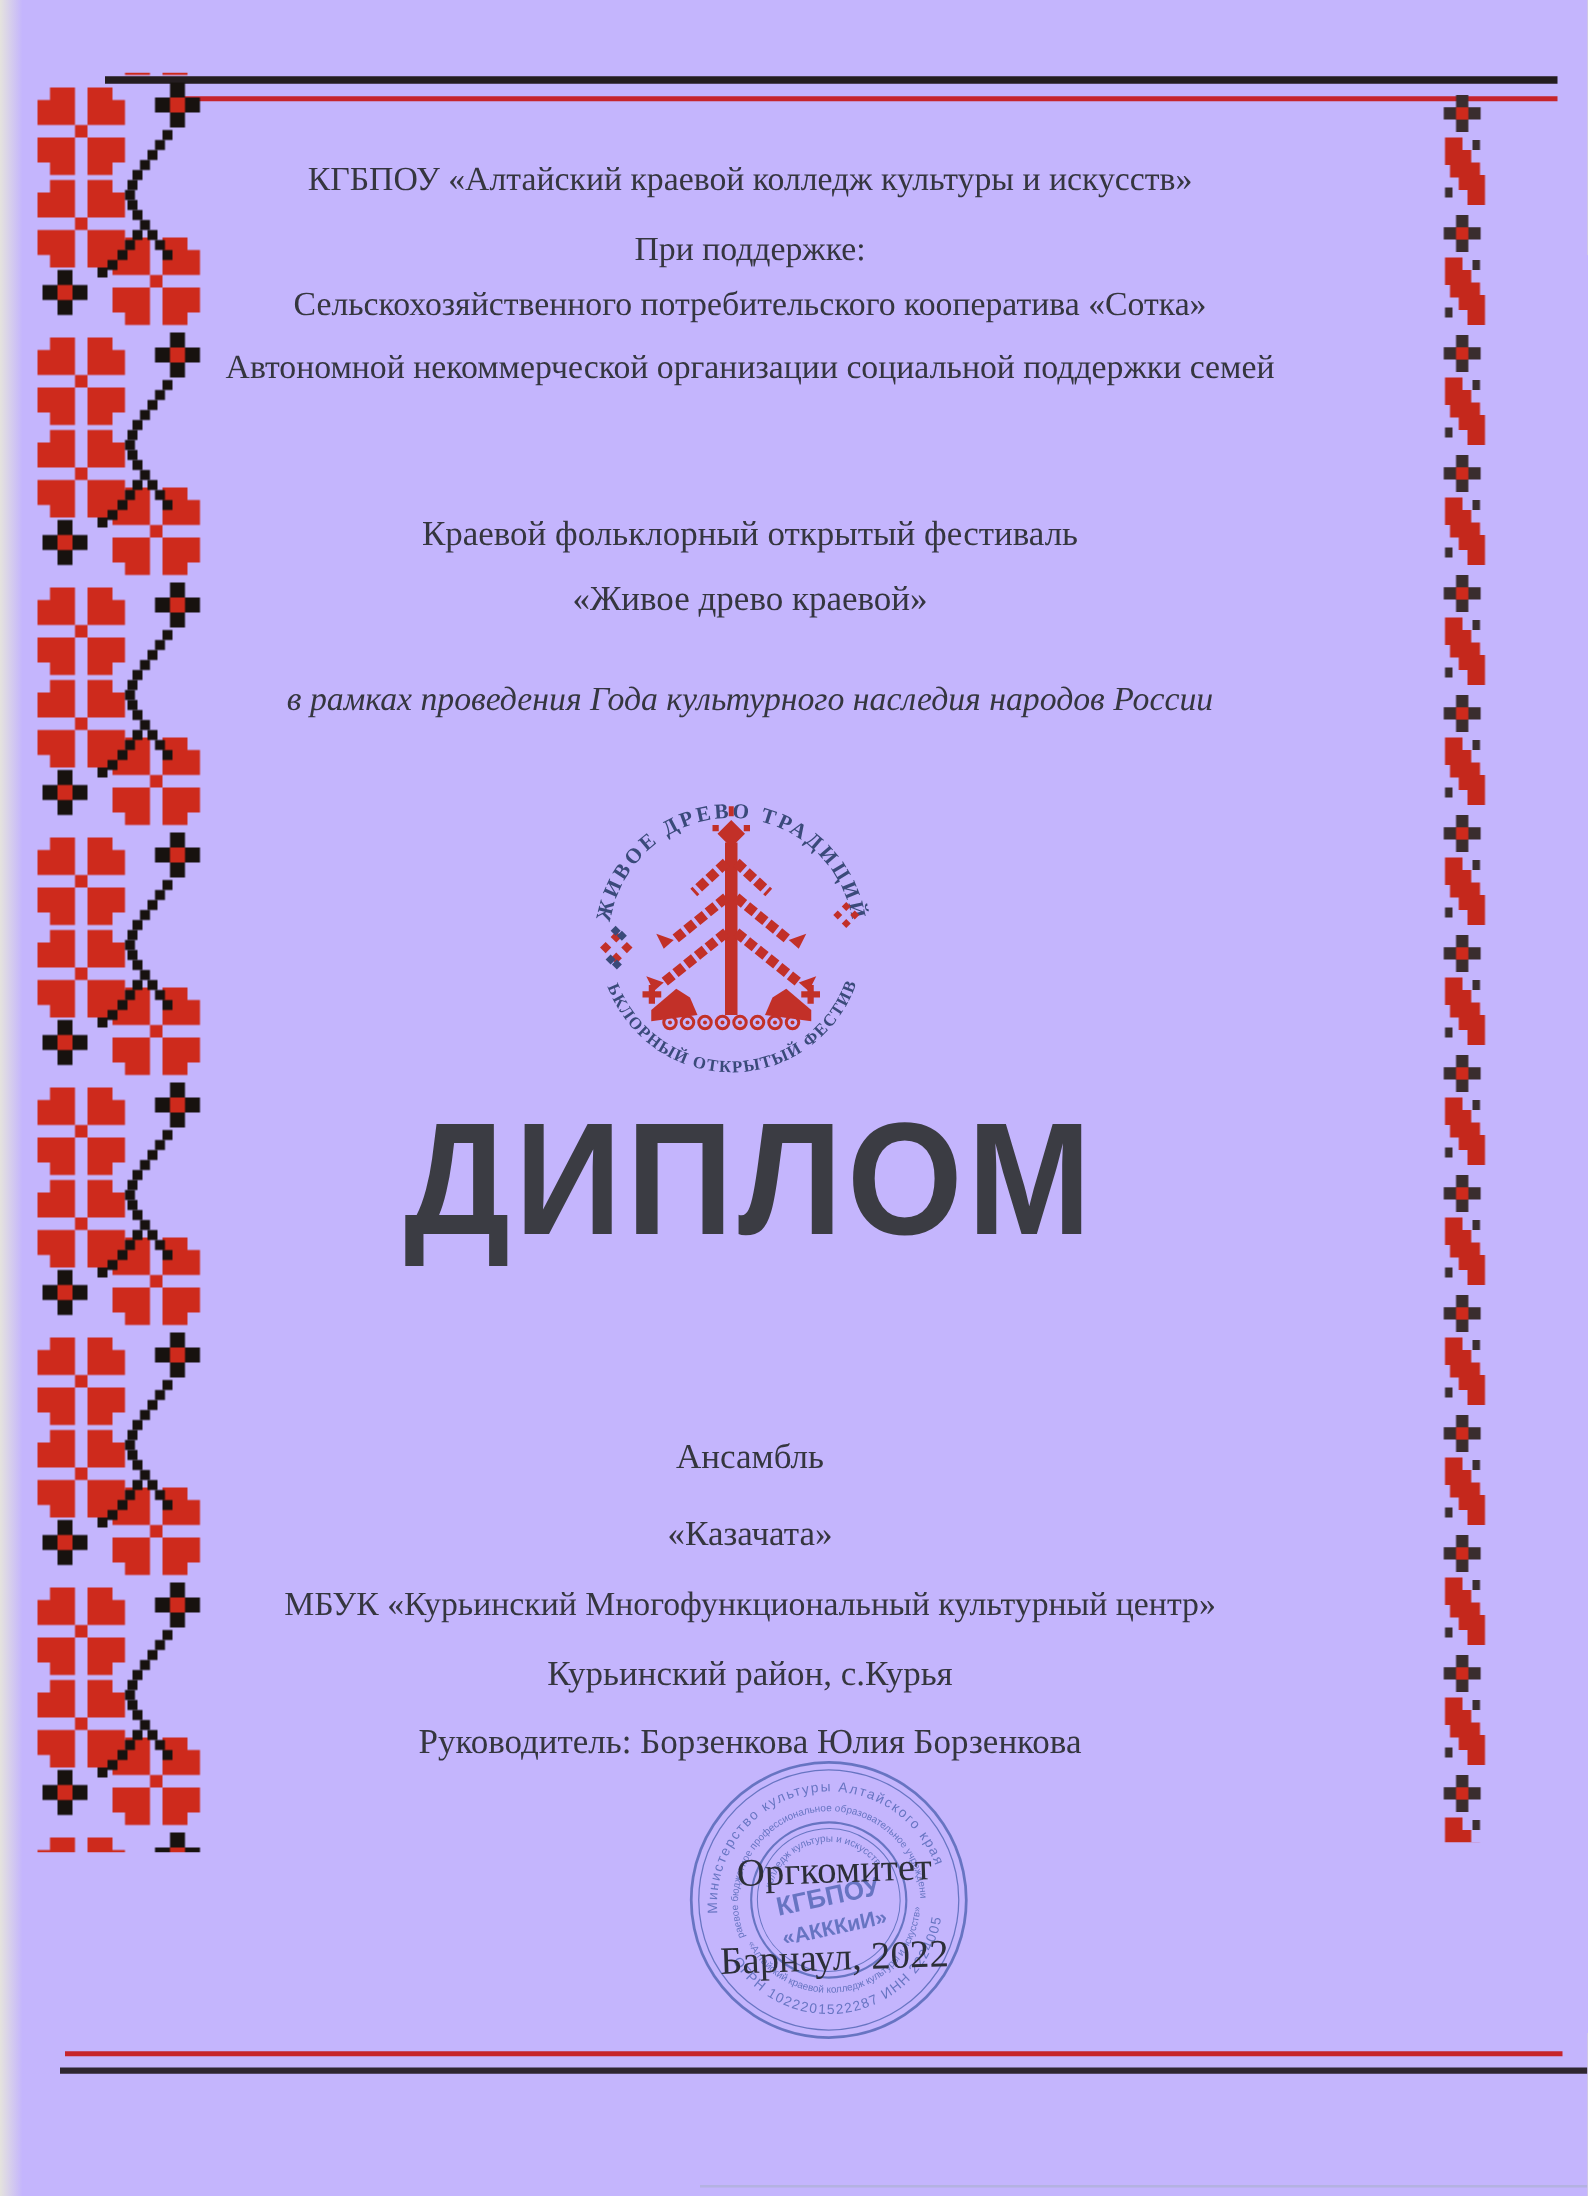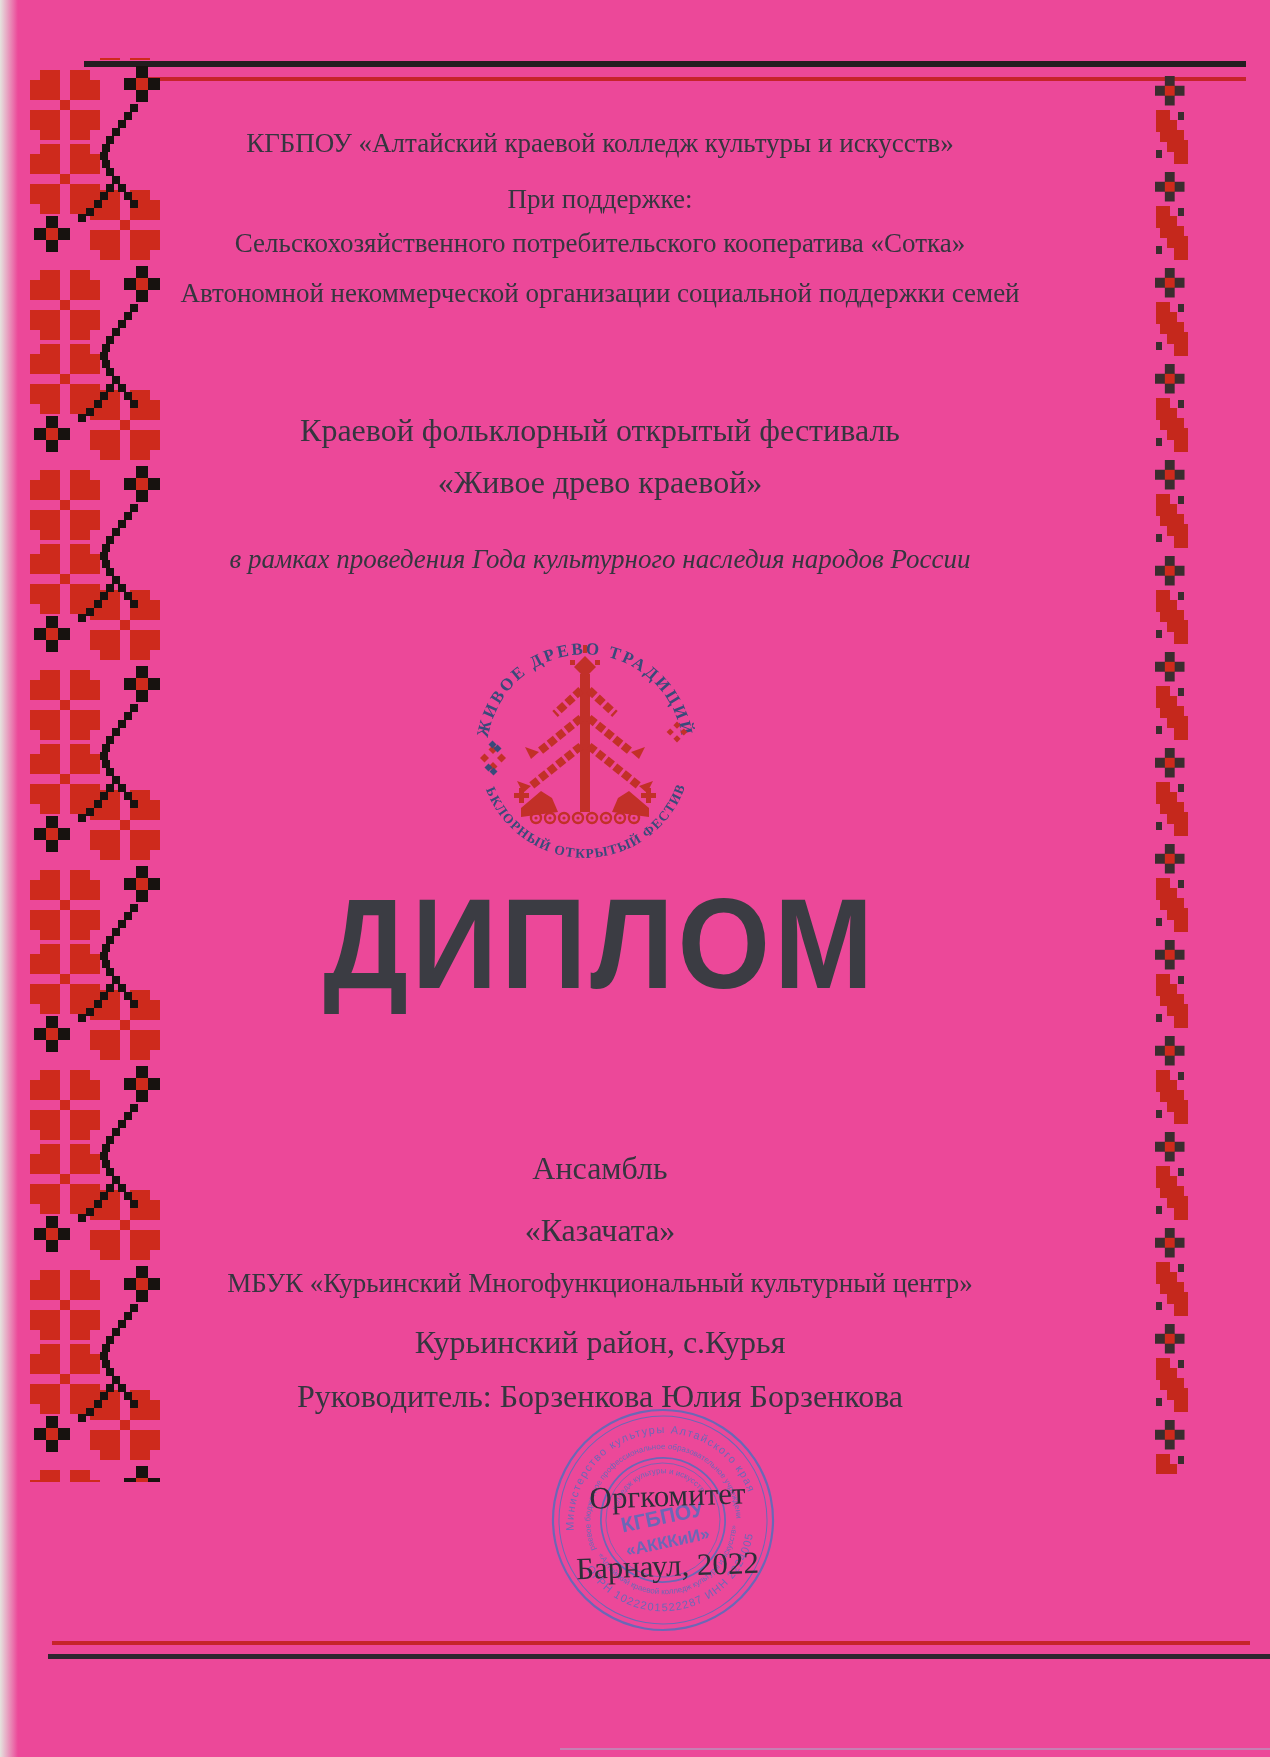--- a/index.html
+++ b/index.html
@@ -1,23 +1,23 @@
 <!DOCTYPE html>
 <html><head>
 <meta charset="utf-8">
 <style>
   html,body{margin:0;padding:0;background:#d8d6d2;}
-  #page{position:relative;width:1270px;height:1757px;background:#ec4899;overflow:hidden;
+  #page{position:relative;width:1270px;height:1757px;background:#c4b5fd;overflow:hidden;
         font-family:"Liberation Serif", serif;color:#35363f;}
   .scan-edge{position:absolute;left:0;top:0;width:18px;height:100%;
              background:linear-gradient(to right,#e5e3de,rgba(252,251,247,0));}
   .hline{position:absolute;}
   .col{position:absolute;left:170px;top:0;width:860px;height:100%;}
   .ln{position:absolute;left:0;width:100%;text-align:center;white-space:nowrap;}
-  .fs27{font-size:27px;} .fs28{font-size:32px;}
+  .fs27{font-size:27px;} .fs28{font-size:28px;}
   .it{font-style:italic;}
   .title{position:absolute;left:0;width:100%;text-align:center;
          font-family:"Liberation Sans", sans-serif;font-weight:700;
          font-size:128px;line-height:1;letter-spacing:4px;color:#3b3c43;
          transform:scaleX(.93);white-space:nowrap;}
   .award{font-size:40px;color:#31323b;}
   .stamp-overlay{position:absolute;text-align:center;white-space:nowrap;
                  font-size:31px;color:#2c2f38;transform:rotate(-2deg);}
   svg{position:absolute;display:block;}
   .logo-arc{fill:#3a4a7a;font-family:"Liberation Serif", serif;font-weight:700;}

